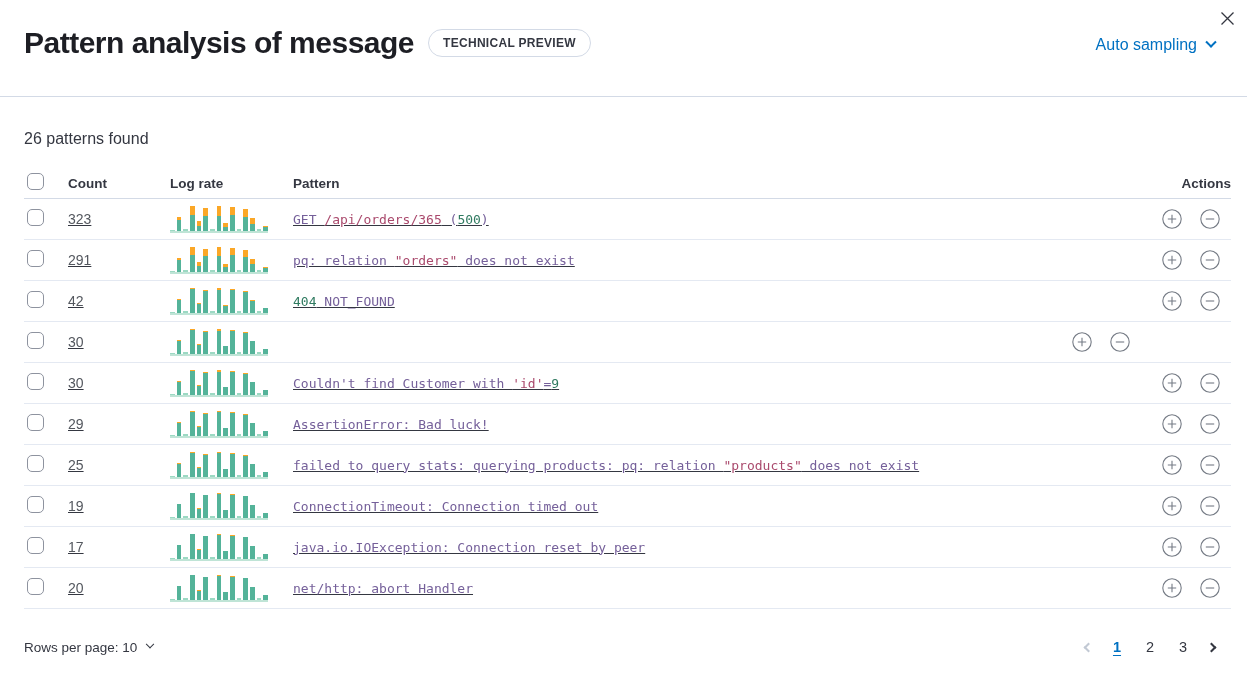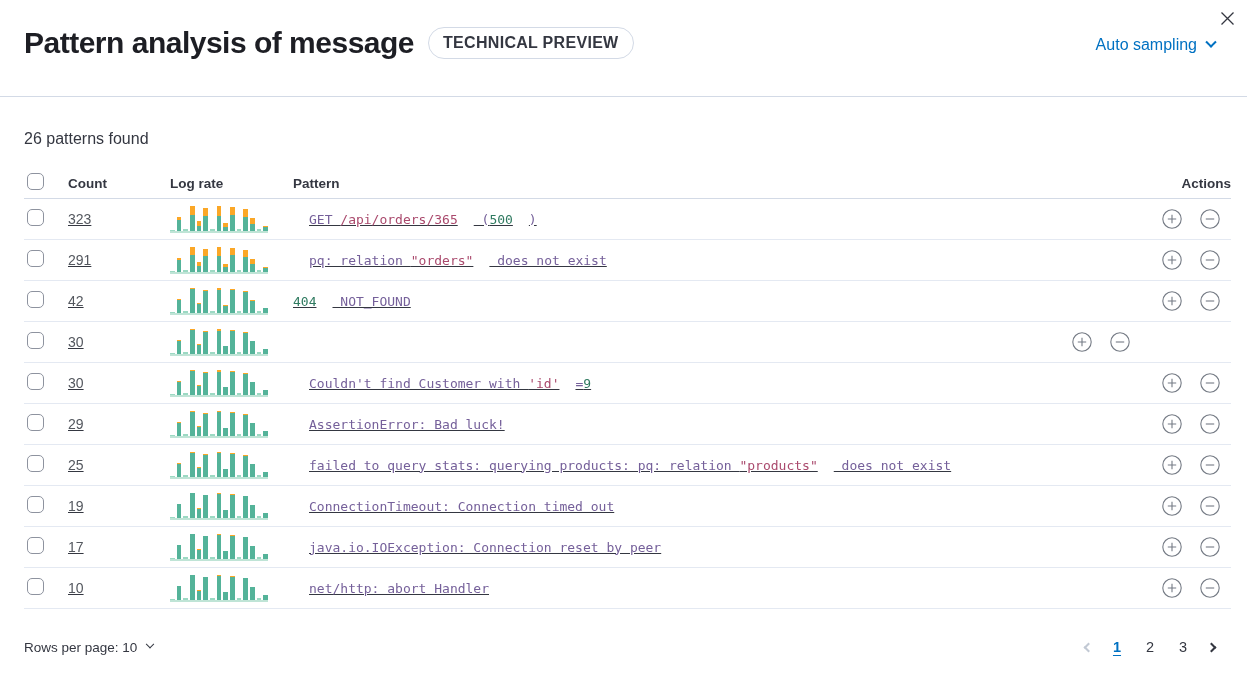--- a/index.html
+++ b/index.html
@@ -6,21 +6,21 @@
   html, body { background: #fff; }
   body { font-family: "Liberation Sans", sans-serif; color: #343741; }
   .flyout { position: relative; width: 1247px; height: 684px; background: #fff; overflow: hidden; }
 
   
   .flyout-header { display: flex; align-items: center; justify-content: space-between;
     padding: 24px 32px 0 24px; height: 97px; border-bottom: 1px solid #D3DAE6; align-items: flex-start; }
   .title-wrap { display: flex; align-items: center; gap: 14px; margin-top: 2px; }
   .page-title { font-size: 30px; font-weight: 700; letter-spacing: -0.5px; color: #1D1E24; }
   .tech-badge { display: inline-flex; align-items: center; border: 1px solid #D3DAE6; border-radius: 20px;
-    padding: 6px 14px; font-size: 16px; font-weight: 700; letter-spacing: 0.3px; color: #343741; background: #fff; }
+    padding: 6px 14px; font-size: 12px; font-weight: 700; letter-spacing: 0.3px; color: #343741; background: #fff; }
   .sampling { display: inline-flex; align-items: center; gap: 10px; margin-top: 12px;
     color: var(--accent-blue); font-size: 16px; font-weight: 500; cursor: pointer; background: none; border: none;
     font-family: "Liberation Sans", sans-serif; }
   .chev { display: inline-block; width: 8px; height: 8px; border-right: 2px solid currentColor;
     border-bottom: 2px solid currentColor; }
   .chev.down { transform: rotate(45deg) translate(-2px,-2px); }
   .chev.left  { transform: rotate(135deg); }
   .chev.right { transform: rotate(-45deg); }
   .close-btn { position: absolute; top: 5px; right: 7px; width: 26px; height: 26px; display: flex;
     align-items: center; justify-content: center; background: none; border: none; cursor: pointer; color: #343741; }
@@ -41,21 +41,21 @@
 
   .chart { width: 98px; height: 27px; display: flex; align-items: flex-end; gap: 2px;
     border-bottom: 2px solid #BFE4D6; }
   .bar { flex: 1; height: 100%; display: flex; flex-direction: column; justify-content: flex-end; }
   .seg.orange { background: var(--orange); }
   .seg.teal { background: var(--teal); }
   .seg.teal.light { background: var(--teal-light); }
 
   .example { font-family: "DejaVu Sans Mono", monospace; font-size: 13px; font-weight: 500;
     white-space: nowrap; overflow: hidden; }
-  .tok-purple { color: var(--purple); margin-left: 16px; }
+  .tok-purple { color: var(--purple); }
   .tok-red    { color: var(--red); }
   .tok-green  { color: var(--green); }
 
   .cell.actions { display: flex; justify-content: flex-end; gap: 18px; padding-right: 11px; }
   .icon-btn { background: none; border: none; padding: 0; cursor: pointer; line-height: 0; color: #757B85; }
 
   
   .flyout-footer { display: flex; align-items: center; justify-content: space-between;
     padding: 25px 28px 0 24px; gap: 12px; }
   .rows-per-page { display: inline-flex; align-items: center; gap: 10px; font-size: 13.5px; color: #343741;
@@ -846,21 +846,21 @@
       <button class="icon-btn">
         <svg width="20" height="20" viewBox="0 0 20 20">
                 <circle cx="10" cy="10" r="9.2" stroke="currentColor" stroke-width="1.1" fill="none"></circle>
                 <path d="M5.8 10 H14.2" stroke="currentColor" stroke-width="1.1"></path>
               </svg>
       </button>
     </div>
   </div>
         <div class="grid-row trow">
     <div><span class="checkbox"></span></div>
-    <div class="count">10</div>
+    <div class="count">20</div>
     <div>
             <div class="chart">
               <div class="bar">
                 <div class="seg orange" style="height: 0%;"></div>
                 <div class="seg teal light" style="height: 4%;"></div>
               </div>
               <div class="bar">
                 <div class="seg orange" style="height: 2%;"></div>
                 <div class="seg teal" style="height: 53%;"></div>
               </div>

